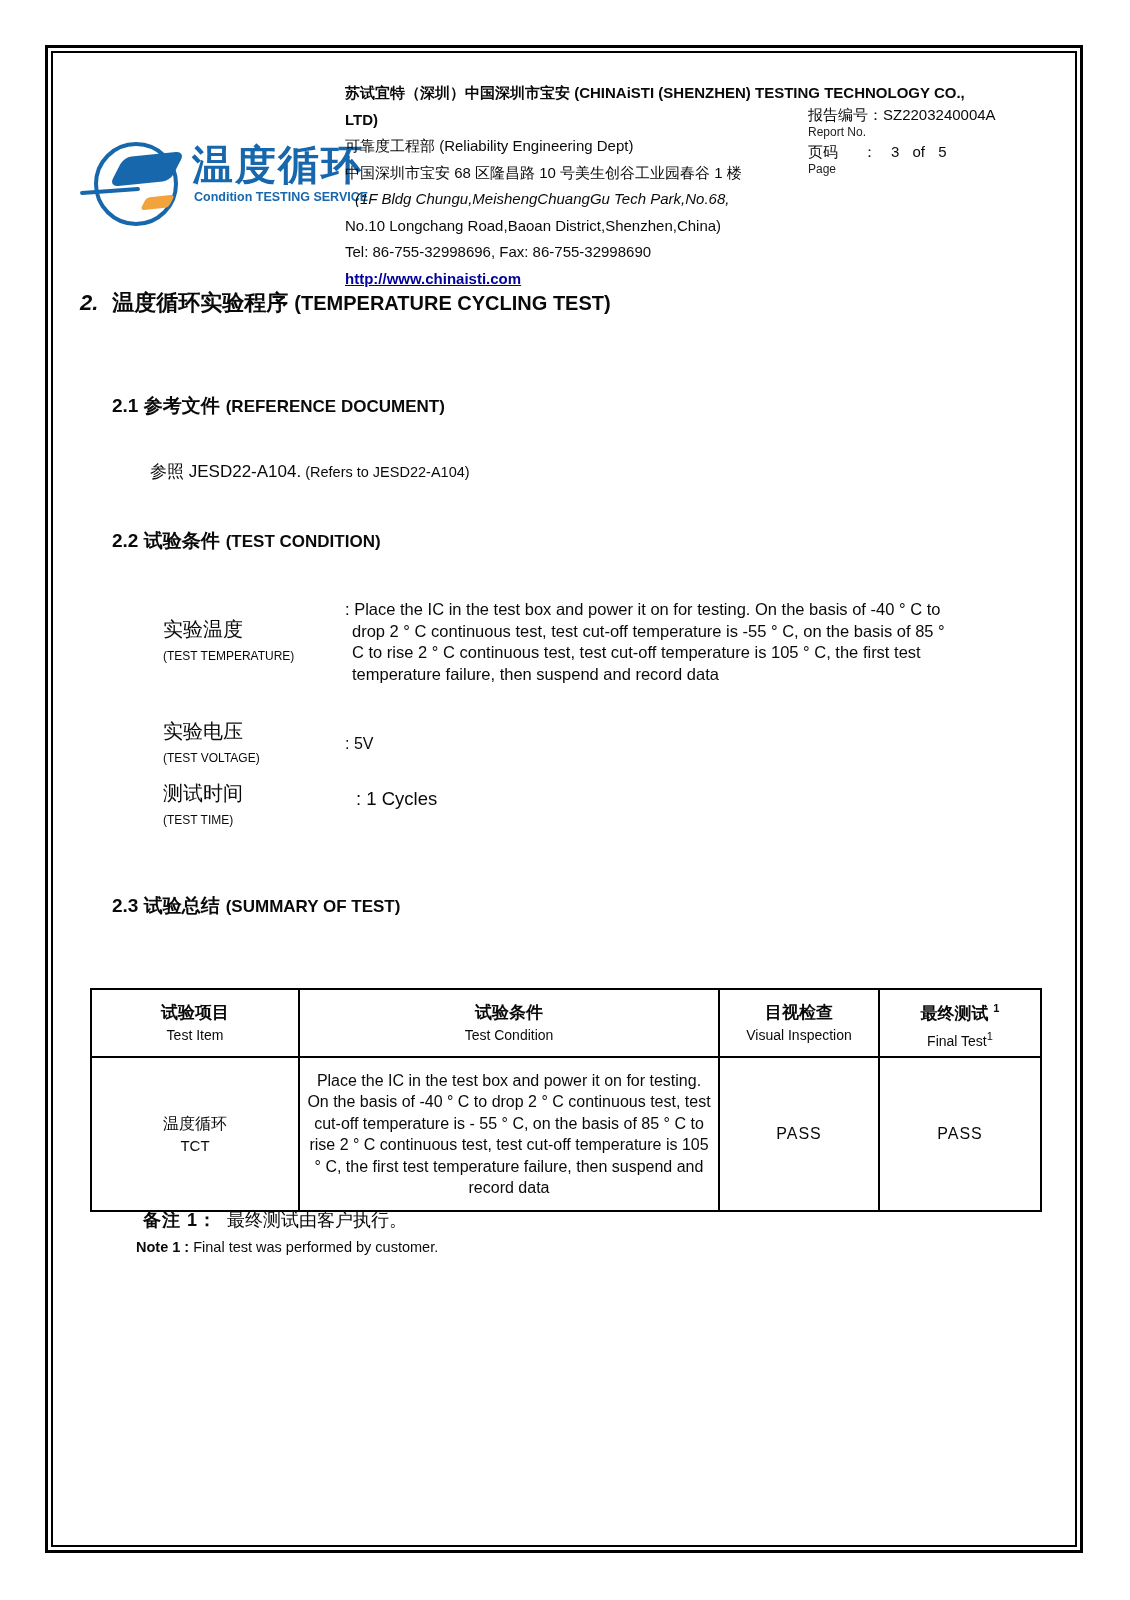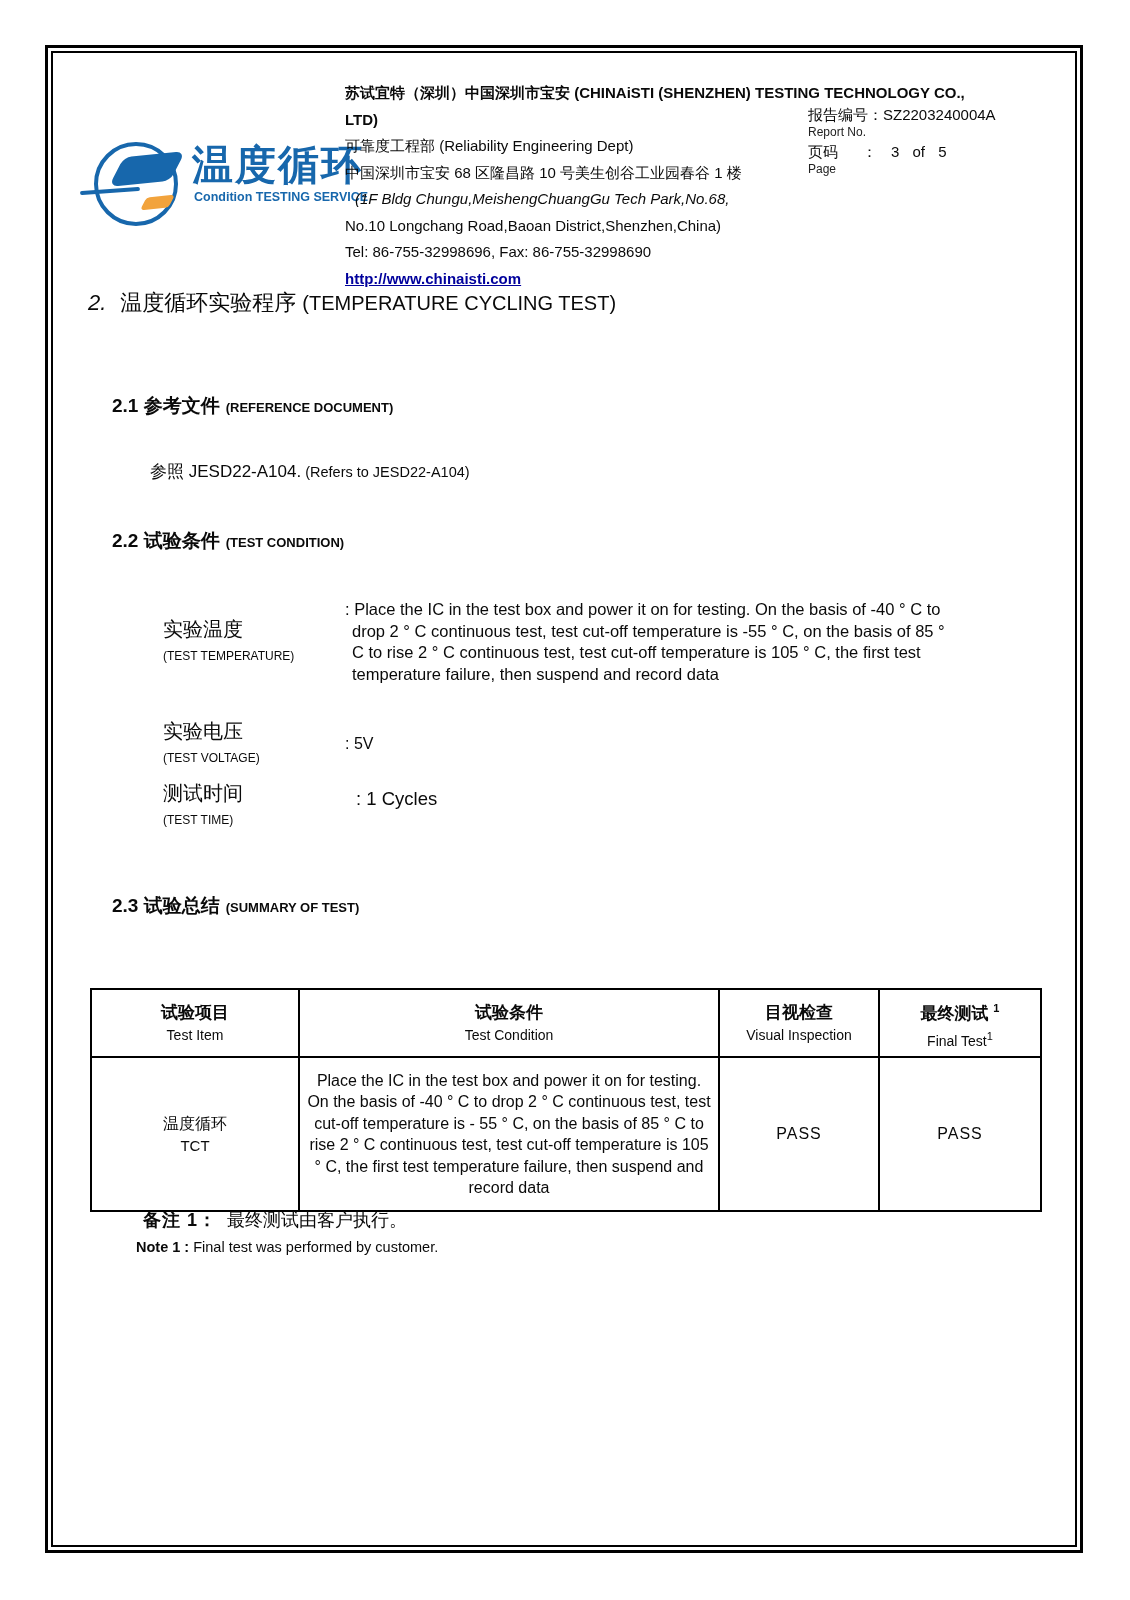--- a/index.html
+++ b/index.html
@@ -29,25 +29,25 @@
   .hdr .b{font-weight:bold;}
   .hdr .indent{padding-left:10px;font-style:italic;}
   .hdr a{color:#00009c;font-weight:bold;text-decoration:underline;}
   .rpt{left:808px;top:106px;width:210px;font-size:15px;}
   .rpt .small{font-size:12px;color:#222;line-height:14px;}
   .rpt-row{white-space:nowrap;}
   .pg-colon{margin:0 14px 0 24px;}
   .pg-val{word-spacing:9px;}
 
   
-  .sec-title{left:88px;top:288px;font-size:22px;font-weight:normal;white-space:nowrap;}
+  .sec-title{left:80px;top:288px;font-size:22px;font-weight:bold;white-space:nowrap;}
   .sec-title .num{font-style:italic;margin-right:14px;}
   .sec-title .en{font-size:20px;margin-left:6px;}
   .h2{font-size:19px;font-weight:bold;white-space:nowrap;}
-  .h2 .en{font-size:13px;margin-left:6px;}
+  .h2 .en{font-size:17px;margin-left:6px;}
   .h21{left:112px;top:393px;}
   .h22{left:112px;top:528px;}
   .h23{left:112px;top:893px;text-align:center;}
   .refline{left:150px;top:460px;font-size:17px;white-space:nowrap;}
   .refline .paren{font-size:14.5px;margin-left:4px;}
 
   
   .lbl-cn{font-size:20px;white-space:nowrap;}
   .lbl-en{font-size:12px;width:132px;line-height:17px;margin-top:5px;}
   .val{font-size:16.5px;line-height:21.5px;}

